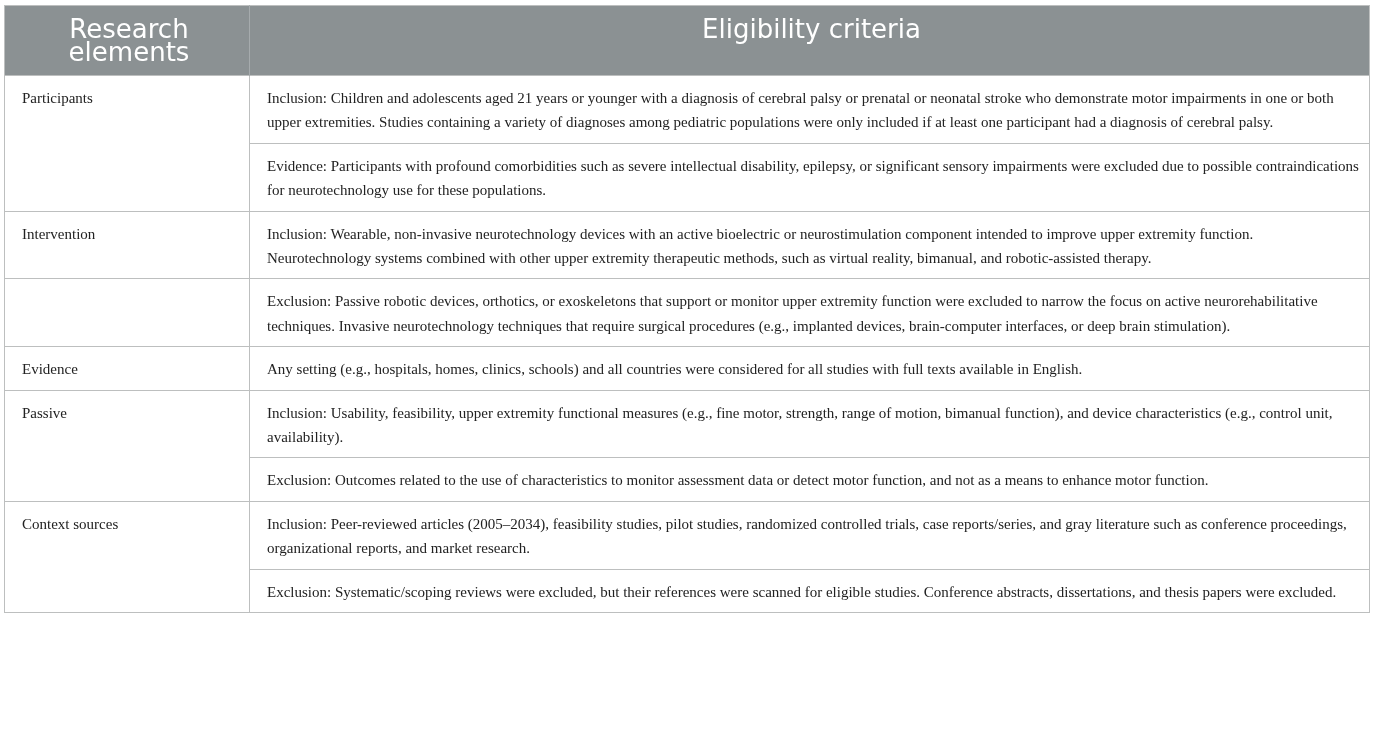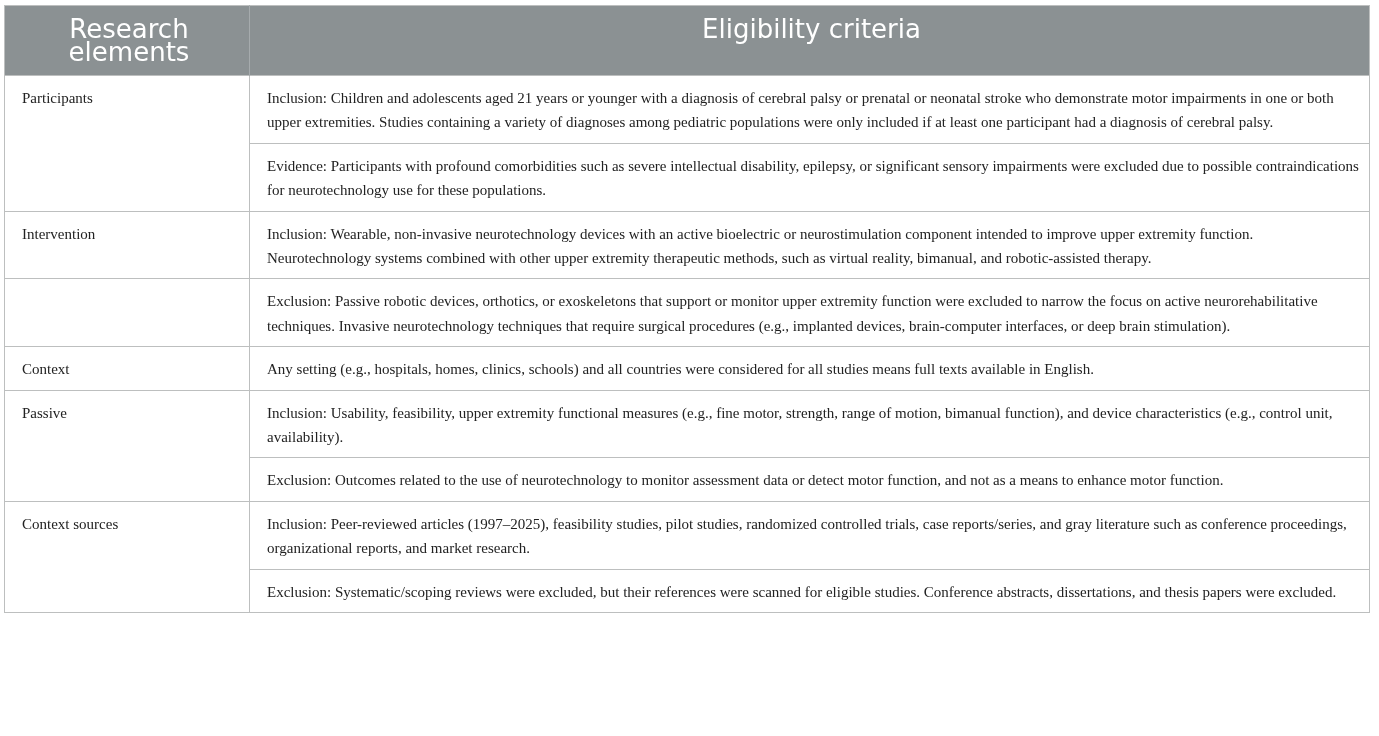--- a/index.html
+++ b/index.html
@@ -59,33 +59,33 @@
     <tr>
       <td class="el">Intervention</td>
       <td class="crit">Inclusion: Wearable, non-invasive neurotechnology devices with an active bioelectric or neurostimulation component intended to improve upper extremity function. Neurotechnology systems combined with other upper extremity therapeutic methods, such as virtual reality, bimanual, and robotic-assisted therapy.</td>
     </tr>
     <tr>
       <td class="el"></td>
       <td class="crit">Exclusion: Passive robotic devices, orthotics, or exoskeletons that support or monitor upper extremity function were excluded to narrow the focus on active neurorehabilitative techniques. Invasive neurotechnology techniques that require surgical procedures (e.g., implanted devices, brain-computer interfaces, or deep brain stimulation).</td>
     </tr>
 
     <tr>
-      <td class="el">Context</td>
-      <td class="crit">Any setting (e.g., hospitals, homes, clinics, schools) and all countries were considered for all studies means full texts available in English.</td>
+      <td class="el">Evidence</td>
+      <td class="crit">Any setting (e.g., hospitals, homes, clinics, schools) and all countries were considered for all studies with full texts available in English.</td>
     </tr>
 
     <tr>
       <td class="el" rowspan="2">Passive</td>
       <td class="crit">Inclusion: Usability, feasibility, upper extremity functional measures (e.g., fine motor, strength, range of motion, bimanual function), and device characteristics (e.g., control unit, availability).</td>
     </tr>
     <tr>
-      <td class="crit">Exclusion: Outcomes related to the use of neurotechnology to monitor assessment data or detect motor function, and not as a means to enhance motor function.</td>
+      <td class="crit">Exclusion: Outcomes related to the use of characteristics to monitor assessment data or detect motor function, and not as a means to enhance motor function.</td>
     </tr>
 
     <tr>
       <td class="el" rowspan="2">Context sources</td>
-      <td class="crit">Inclusion: Peer-reviewed articles (1997–2025), feasibility studies, pilot studies, randomized controlled trials, case reports/series, and gray literature such as conference proceedings, organizational reports, and market research.</td>
+      <td class="crit">Inclusion: Peer-reviewed articles (2005–2034), feasibility studies, pilot studies, randomized controlled trials, case reports/series, and gray literature such as conference proceedings, organizational reports, and market research.</td>
     </tr>
     <tr>
       <td class="crit">Exclusion: Systematic/scoping reviews were excluded, but their references were scanned for eligible studies. Conference abstracts, dissertations, and thesis papers were excluded.</td>
     </tr>
   </tbody>
 </table>
 
 </body></html>

